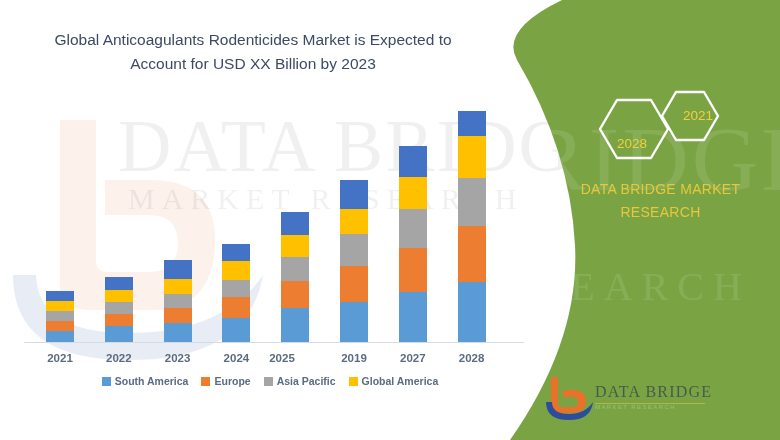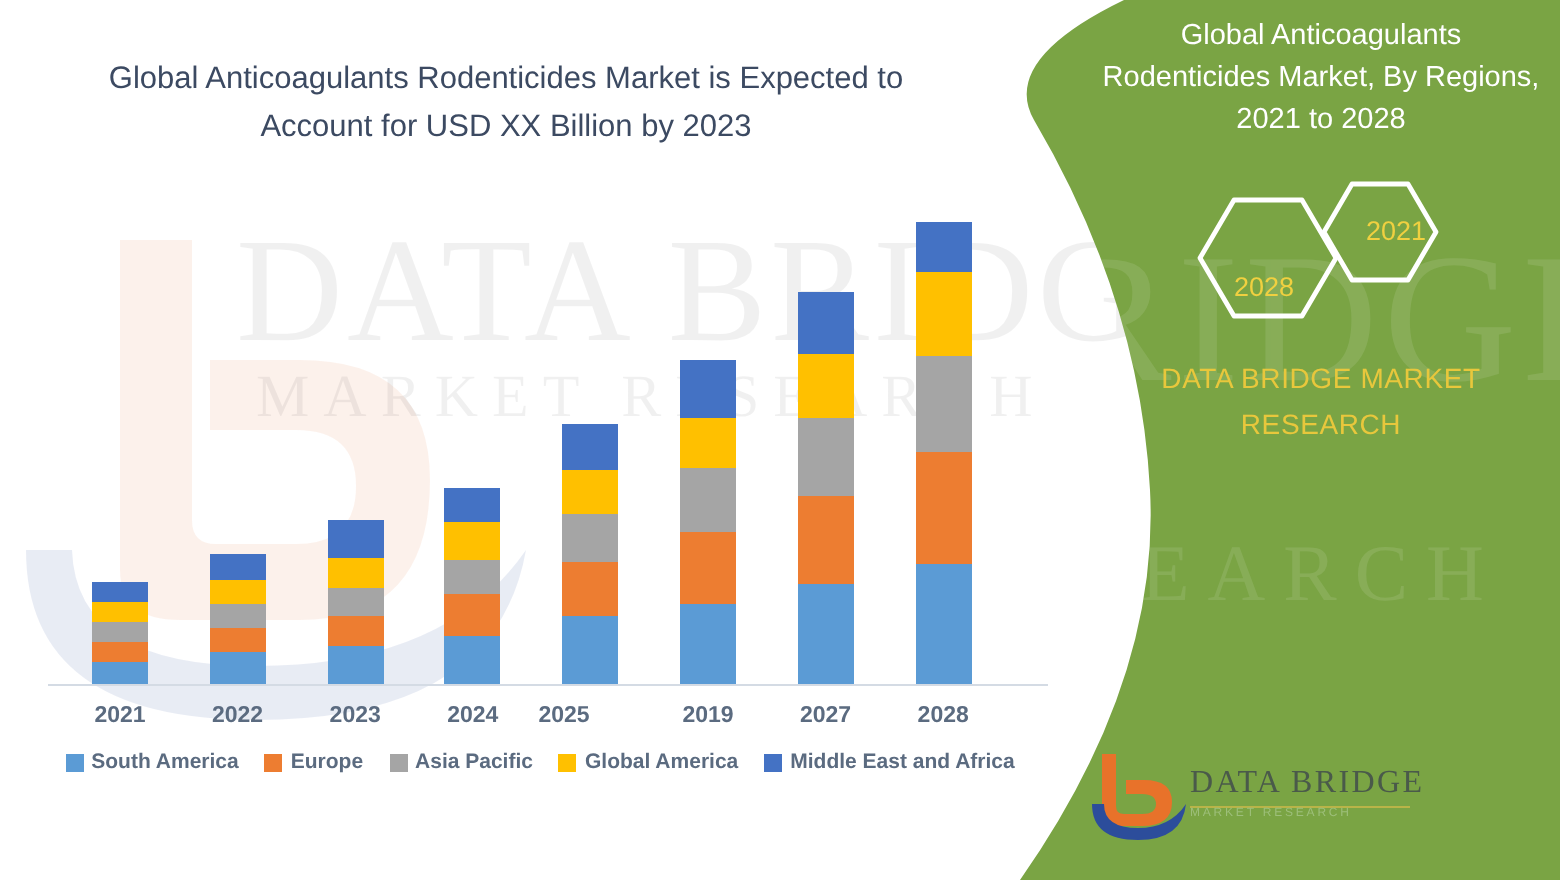--- a/index.html
+++ b/index.html
@@ -154,43 +154,38 @@
         <span class="legend-swatch" style="background: rgb(237, 125, 49);"></span>
         <span class="legend-label">Europe</span>
       </div>
       <div class="legend-item">
         <span class="legend-swatch" style="background: rgb(165, 165, 165);"></span>
         <span class="legend-label">Asia Pacific</span>
       </div>
       <div class="legend-item">
         <span class="legend-swatch" style="background: rgb(255, 192, 0);"></span>
         <span class="legend-label">Global America</span>
-      </div>
-      <div class="legend-item">
-        <span class="legend-swatch" style="background: rgb(68, 114, 196);"></span>
-        <span class="legend-label">Middle East and Africa</span>
       </div>
     </div>
 
   <div id="green-panel">
     <svg width="310" height="440" viewBox="0 0 310 440">
       <defs>
           <clipPath id="gclip">
         <path d="M92 0 L310 0 L310 440 L40 440 Q110 340 105 245 Q100 150 47 60 Q30 30 92 0 Z"></path>
       </clipPath>
         </defs>
       <path d="M92 0 L310 0 L310 440 L40 440 Q110 340 105 245 Q100 150 47 60 Q30 30 92 0 Z" fill="#7aa444"></path>
       <g clip-path="url(#gclip)">
         <text x="-10" y="190" fill="#ffffff" opacity="0.10" font-family="Liberation Serif, serif" font-size="92" letter-spacing="3">BRIDGE</text>
         <text x="0" y="300" fill="#ffffff" opacity="0.10" font-family="Liberation Serif, serif" font-size="40" letter-spacing="9">RESEARCH</text>
       </g>
     </svg>
 
     <div id="gp-content">
-      <div id="gp-title">Global Anticoagulants Rodenticides Market, By Regions, 2021 to 2028</div>
 
       <div id="hexes">
         <svg width="180" height="82" viewBox="0 0 180 82" style="position:absolute;left:0;top:0;">
           <polygon points="30,41 47,12 81,12 98,41 81,70 47,70" fill="none" stroke="#ffffff" stroke-width="2.4" stroke-linejoin="round"></polygon>
           <polygon points="92,28 106,4 134,4 148,28 134,52 106,52" fill="none" stroke="#ffffff" stroke-width="2.4" stroke-linejoin="round"></polygon>
         </svg>
         <span class="hex-label" id="hex-2028-label">2028</span>
         <span class="hex-label" id="hex-2021-label">2021</span>
       </div>
 

